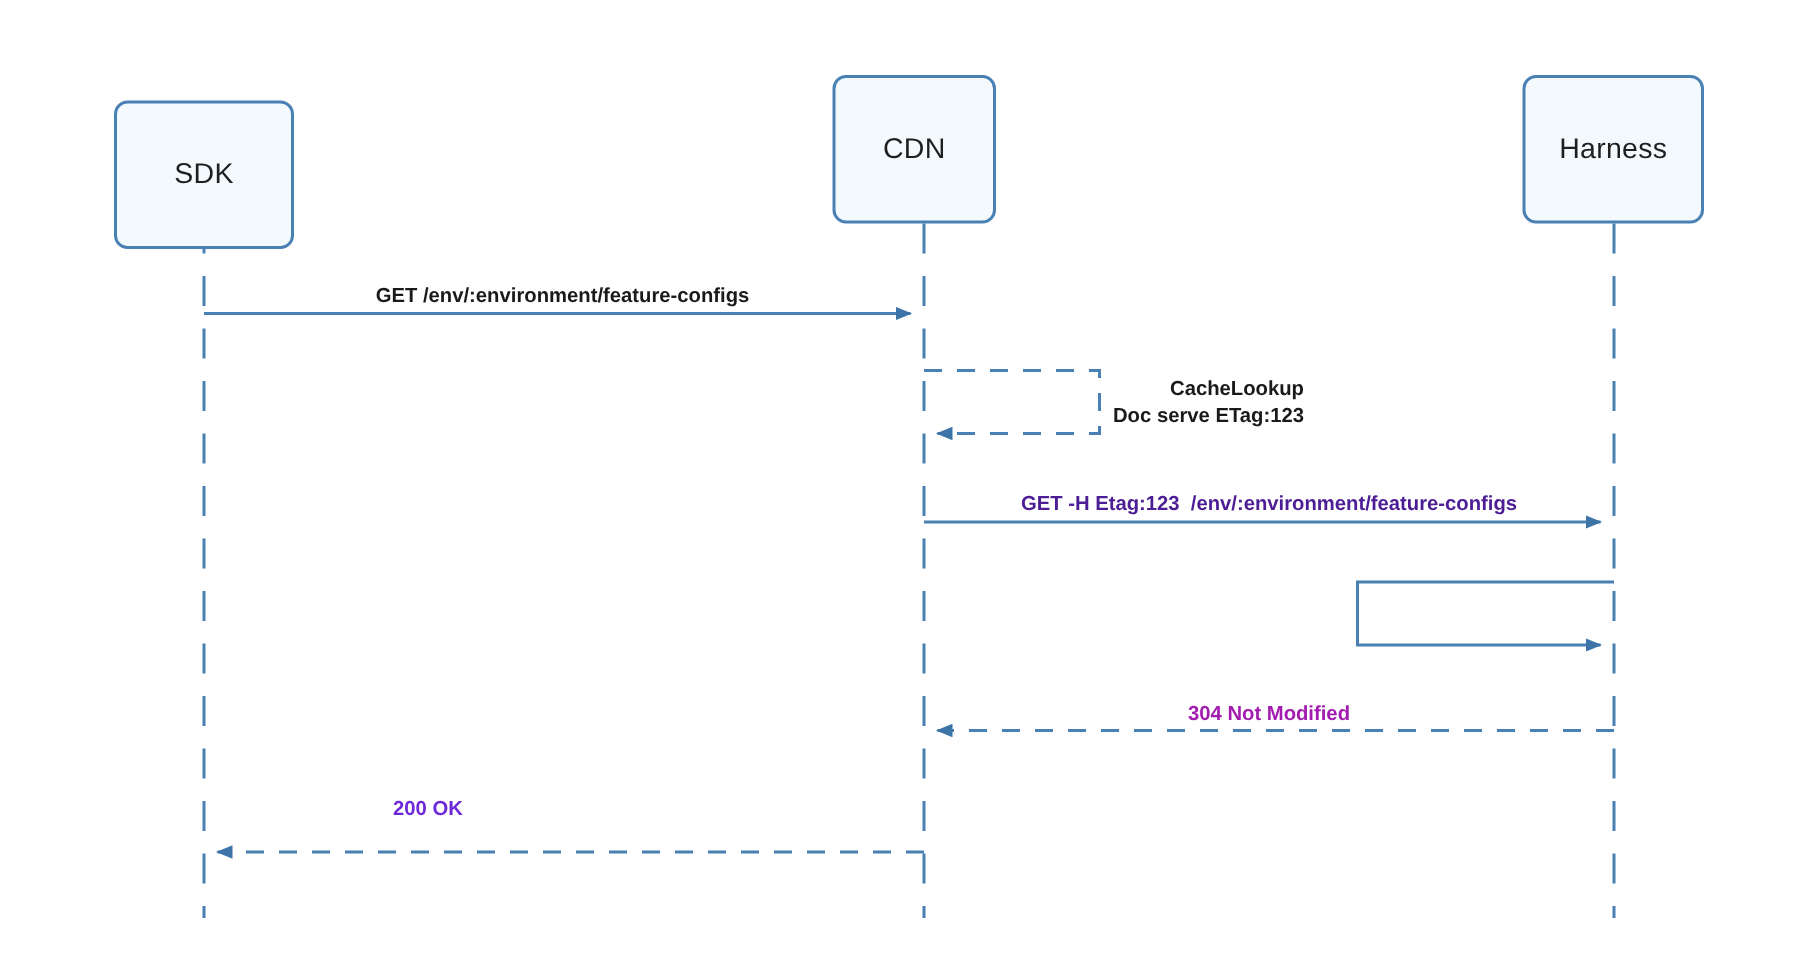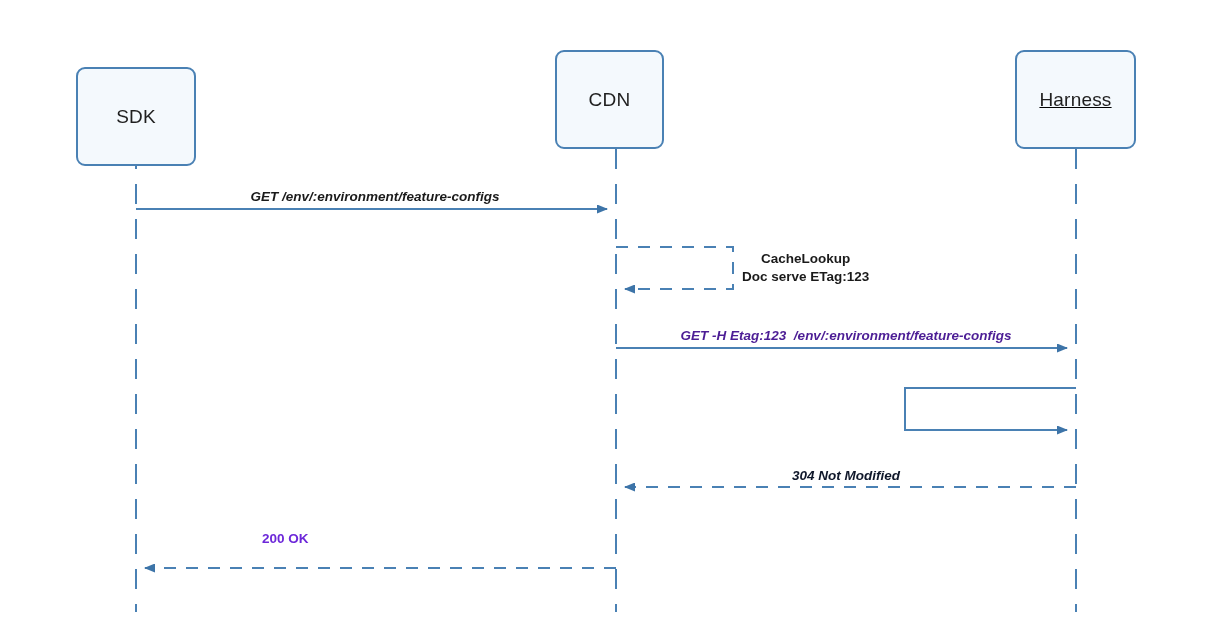--- a/index.html
+++ b/index.html
@@ -50,24 +50,23 @@
     font-family: "Liberation Sans", sans-serif;
     font-size: 13.5px;
     font-weight: bold;
     color: #1a1a1a;
     white-space: pre;
     line-height: 18px;
   }
   .msg-label.centered {
     text-align: center;
     transform: translateX(-50%);
-    font-style: italic;
   }
   .msg-label.left {
-    text-align: center;
+    text-align: right;
   }
 </style>
 </head>
 <body>
 
 <div id="diagram-root">
 
   <svg id="diagram-svg" viewBox="0 0 1212 642" xmlns="http://www.w3.org/2000/svg">
     <defs>
       <marker id="arrow-right" markerWidth="11" markerHeight="9" refX="10" refY="4.5" orient="auto" markerUnits="userSpaceOnUse">
@@ -92,25 +91,25 @@
       </g>
   </svg>
 
   <div id="participants-layer">
       <div class="participant-box" style="left: 76px; top: 50px; width: 120px; height: 99px; background: rgb(244, 249, 253); border-color: rgb(74, 129, 180); margin-top: 17px;">
         <span class="participant-label">SDK</span>
       </div>
       <div class="participant-box" style="left: 555px; top: 50px; width: 109px; height: 99px; background: rgb(244, 249, 253); border-color: rgb(74, 129, 180);">
         <span class="participant-label">CDN</span>
       </div>
-      <div class="participant-box" style="left: 1015px; top: 50px; width: 121px; height: 99px; background: rgb(244, 249, 253); border-color: rgb(74, 129, 180); text-decoration: underline;">
+      <div class="participant-box" style="left: 1015px; top: 50px; width: 121px; height: 99px; background: rgb(244, 249, 253); border-color: rgb(74, 129, 180);">
         <span class="participant-label">Harness</span>
       </div>
     </div>
   <div id="labels-layer">
       <div class="msg-label centered" style="left: 375px; top: 188px; color: rgb(26, 26, 26);"><div>GET /env/:environment/feature-configs</div></div>
       <div class="msg-label left" style="left: 742px; top: 250px; color: rgb(26, 26, 26);"><div>CacheLookup</div><div>Doc serve ETag:123</div></div>
       <div class="msg-label centered" style="left: 846px; top: 327px; color: #4c1d95;"><div>GET -H Etag:123  /env/:environment/feature-configs</div></div>
-      <div class="msg-label centered" style="left: 846px; top: 467px; color: #0f172a;"><div>304 Not Modified</div></div>
+      <div class="msg-label centered" style="left: 846px; top: 467px; color: #a21caf;"><div>304 Not Modified</div></div>
       <div class="msg-label left" style="left: 262px; top: 530px; color: #6d28d9;"><div>200 OK</div></div>
     </div>
 
 </div>
 
 </body></html>

